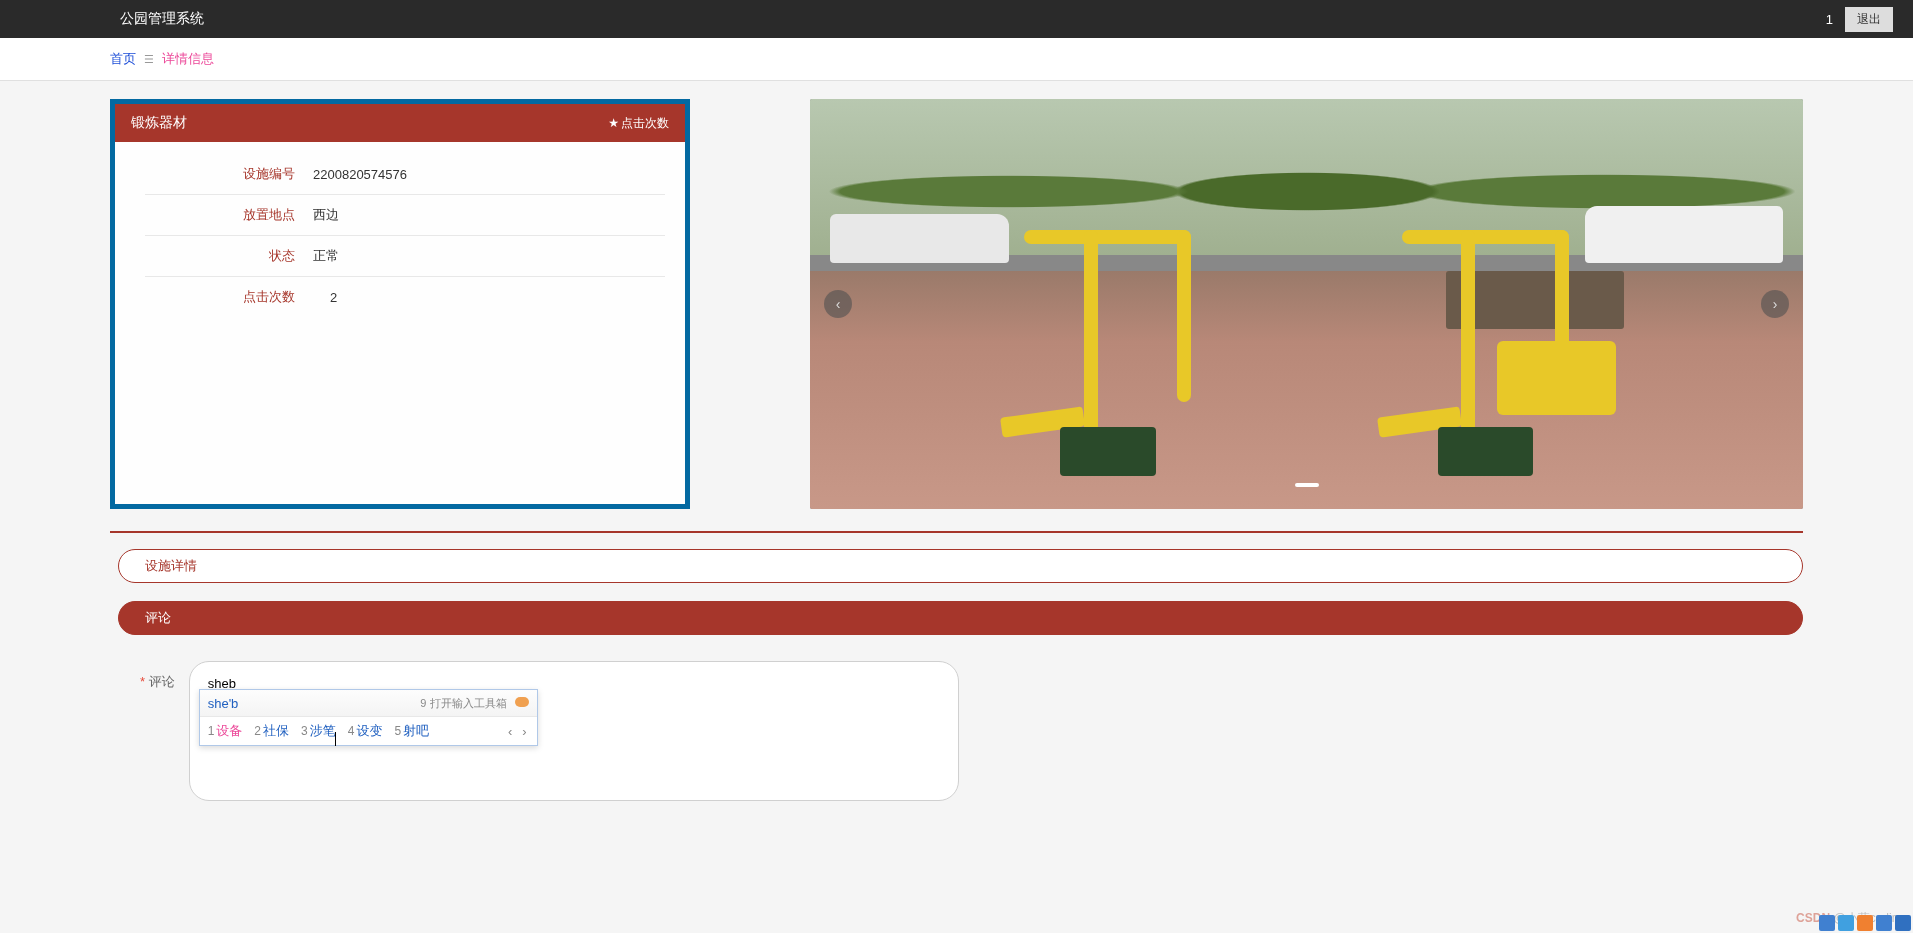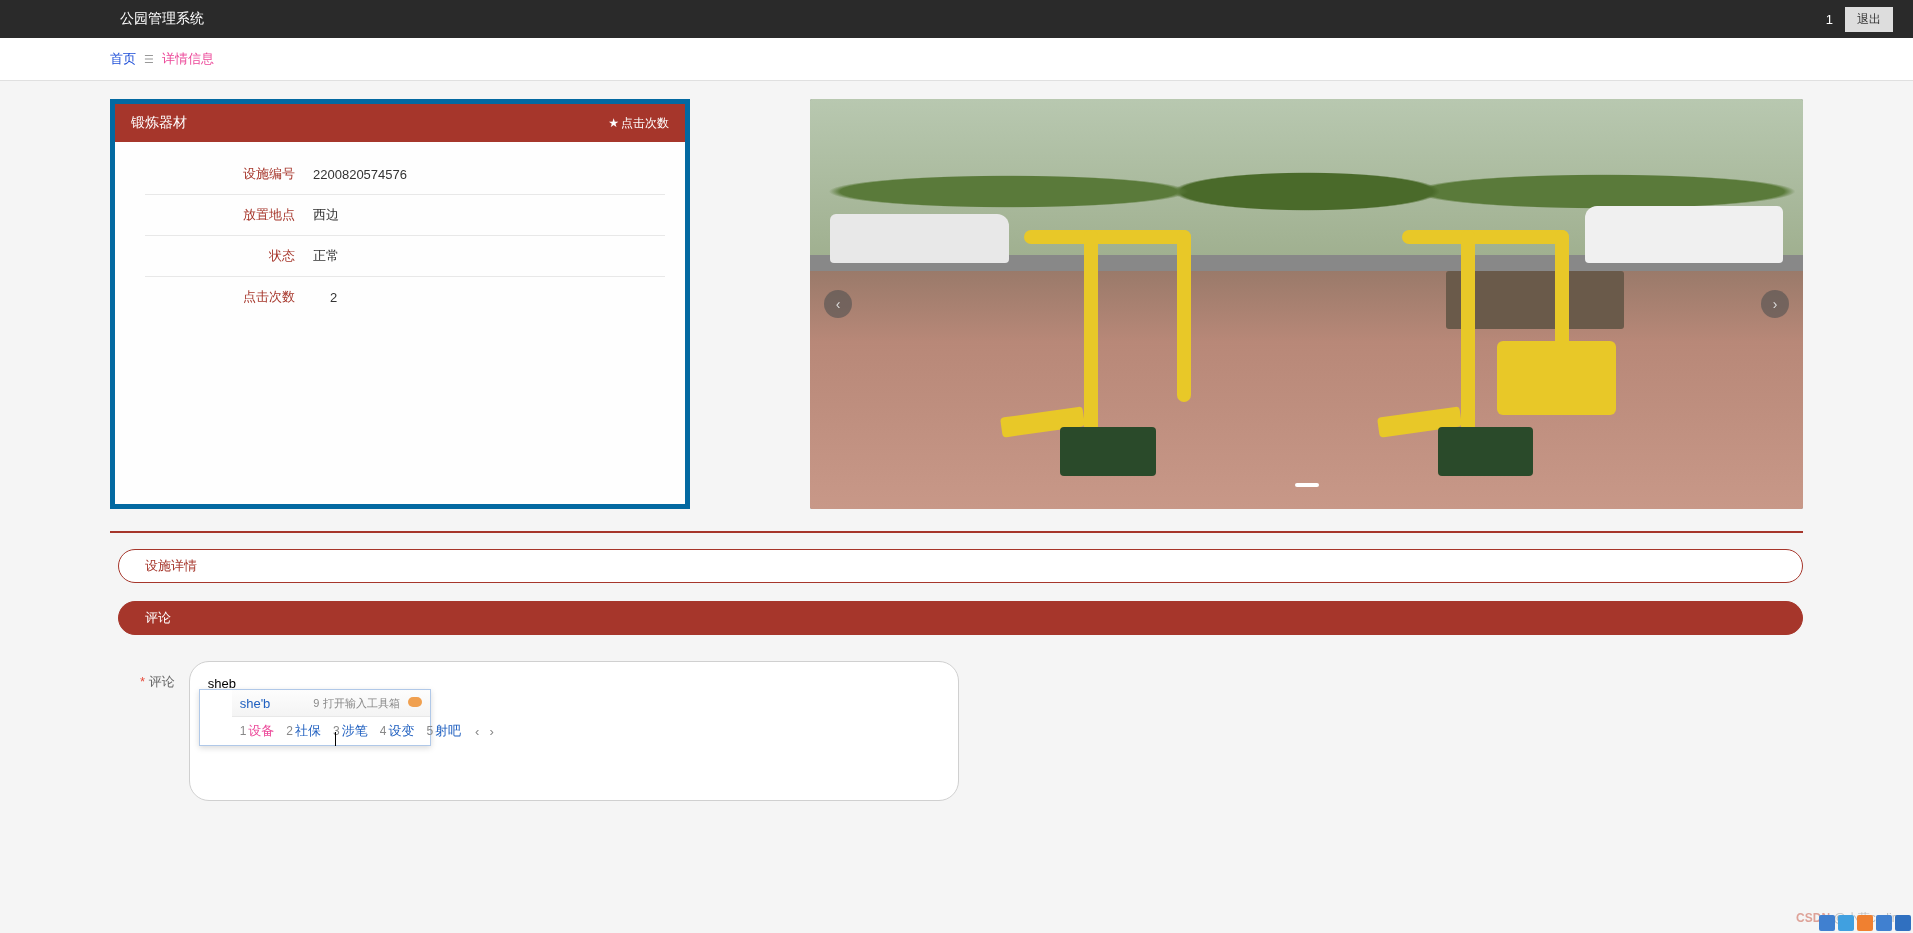--- a/index.html
+++ b/index.html
@@ -57,21 +57,21 @@
     .tab { padding: 7px 26px; border-radius: 18px; cursor: pointer; font-size: 13px; }
     .tab-inactive { background: #fff; border: 1px solid #a6362b; color: #a6362b; }
     .tab-active { background: #a6362b; border: 1px solid #a6362b; color: #fff; }
     
     .comment-section { display: flex; gap: 14px; margin-left: 30px; }
     .comment-label { color: #666; font-size: 13px; padding-top: 12px; white-space: nowrap; }
     .comment-label::before { content: "* "; color: #e74c3c; }
     .comment-input-wrap { position: relative; flex: 0 0 770px; }
     .comment-input { width: 100%; height: 140px; border: 1px solid #d0d0d0; border-radius: 20px; padding: 14px 18px; font-size: 13px; resize: none; font-family: inherit; outline: none; }
     
-    .ime-popup { position: absolute; top: 28px; left: 10px; width: 232px; background: #fff; border: 1px solid #b0c8e8; box-shadow: 0 2px 6px rgba(0,0,0,0.15); font-size: 13px; padding-left: 32px; }
+    .ime-popup { position: absolute; top: 28px; left: 10px; width: 339px; background: #fff; border: 1px solid #b0c8e8; box-shadow: 0 2px 6px rgba(0,0,0,0.15); font-size: 13px; }
     .ime-input-row { padding: 5px 8px; display: flex; justify-content: space-between; align-items: center; border-bottom: 1px solid #e8e8e8; background: linear-gradient(#fdfdfd, #f4f4f4); }
     .ime-typed { color: #2060c0; }
     .ime-hint { color: #888; font-size: 11px; }
     .ime-cloud { width: 14px; height: 10px; background: #f0a050; border-radius: 5px; display: inline-block; margin-left: 4px; }
     .ime-candidates { padding: 5px 8px; display: flex; align-items: center; gap: 12px; }
     .ime-cand { white-space: nowrap; }
     .ime-num { color: #888; margin-right: 2px; font-size: 12px; }
     .ime-word-sel { color: #ec4899; }
     .ime-word { color: #2060c0; }
     .ime-nav { margin-left: auto; display: flex; gap: 6px; color: #888; }

